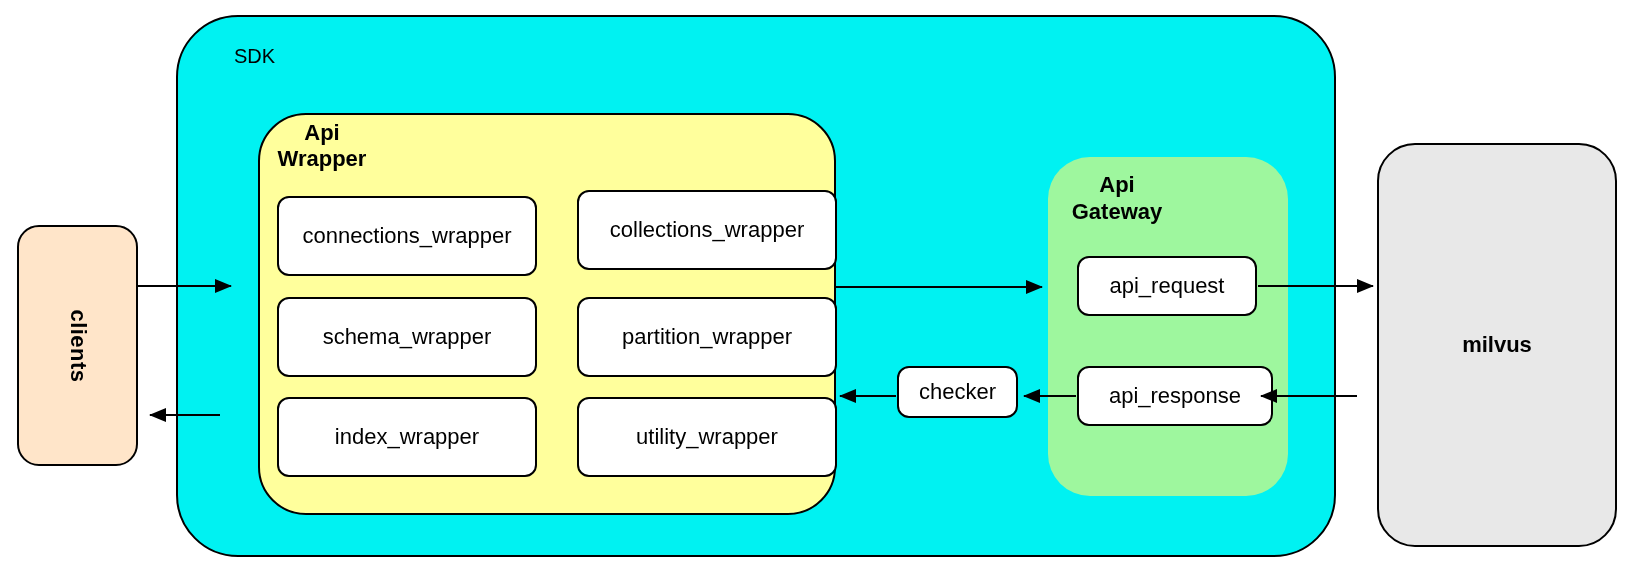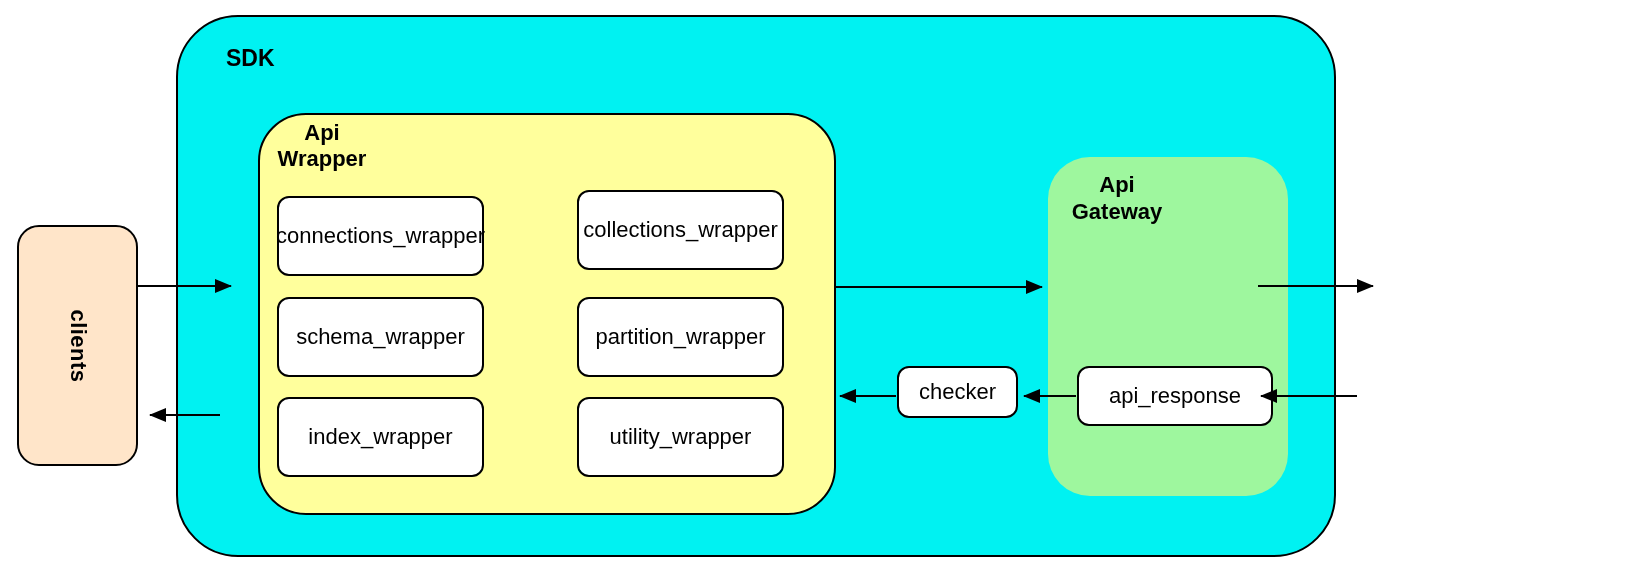--- a/index.html
+++ b/index.html
@@ -4,41 +4,41 @@
 <style>
   html,body{margin:0;padding:0;background:#ffffff;}
   .canvas{
     position:relative;width:1634px;height:574px;background:#ffffff;
     font-family:"Liberation Sans",sans-serif;overflow:hidden;
   }
   .abs{position:absolute;box-sizing:border-box;}
   
   .sdk{left:176px;top:15px;width:1160px;height:542px;
     background:var(--sdk-fill,#00F2F2);border:2px solid var(--border,#000);border-radius:62px;}
-  .sdk-label{position:absolute;left:48px;top:28px;font-weight:bold;font-size:23px;color:#000;}
+  .sdk-label{position:absolute;left:56px;top:28px;font-weight:normal;font-size:20px;color:#000;}
   .wrapper{left:258px;top:113px;width:578px;height:402px;
     background:var(--wrapper-fill,#FFFF9C);border:2px solid var(--border,#000);border-radius:48px;}
   .wrapper-label{position:absolute;left:6px;top:5px;width:112px;text-align:center;
     font-weight:bold;font-size:22px;line-height:26px;color:#000;}
   .gateway{left:1048px;top:157px;width:240px;height:339px;
     background:var(--gateway-fill,#9EF79E);border-radius:42px;}
   .gateway-label{position:absolute;left:14px;top:14px;width:110px;text-align:center;
     font-weight:bold;font-size:22px;line-height:27px;color:#000;}
   .clients{left:17px;top:225px;width:121px;height:241px;
     background:var(--clients-fill,#FFE5C9);border:2px solid var(--border,#000);border-radius:22px;
     display:flex;align-items:center;justify-content:center;}
   .clients-label{transform:rotate(90deg);font-weight:bold;font-size:22px;letter-spacing:.5px;color:#000;white-space:nowrap;}
   .milvus{left:1377px;top:143px;width:240px;height:404px;
     background:var(--milvus-fill,#E8E8E8);border:2px solid var(--border,#000);border-radius:38px;
     display:flex;align-items:center;justify-content:center;}
   .milvus-label{font-weight:bold;font-size:22px;color:#000;}
   
   .node{background:var(--node-fill,#FFFFFF);border:2px solid var(--border,#000);border-radius:12px;
     display:flex;align-items:center;justify-content:center;font-size:22px;color:#000;white-space:nowrap;}
-  .mod{width:207px;height:80px;}
+  .mod{width:260px;height:80px;}
   
   .arrows{position:absolute;left:0;top:0;width:1634px;height:574px;pointer-events:none;}
   .arrows line{stroke:#000;stroke-width:2;}
 </style>
 </head>
 <body>
 
 <div class="canvas">
 
   <div class="abs sdk">
@@ -71,32 +71,38 @@
   <div class="abs node mod" style="left:277px;top:297px;">
     <span>schema_wrapper</span>
   </div>
   <div class="abs node mod" style="left:277px;top:397px;">
     <span>index_wrapper</span>
   </div>
   <div class="abs node mod" style="left:577px;top:397px;">
     <span>utility_wrapper</span>
   </div>
 
+  <div class="abs node" style="left:1077px;top:256px;width:180px;height:60px;">
+    <span>api_request</span>
+  </div>
   <div class="abs node" style="left:1077px;top:366px;width:196px;height:60px;">
     <span>api_response</span>
   </div>
 
   <div class="abs node" style="left:897px;top:366px;width:121px;height:52px;">
     <span>checker</span>
   </div>
 
   <div class="abs clients">
     <div class="clients-label">clients</div>
   </div>
 
+  <div class="abs milvus">
+    <div class="milvus-label">milvus</div>
+  </div>
 
   <svg class="arrows" viewBox="0 0 1634 574" xmlns="http://www.w3.org/2000/svg">
     <defs>
       <marker id="arr" markerUnits="userSpaceOnUse" markerWidth="20" markerHeight="16" refX="16" refY="7" orient="auto">
         <path d="M0,0 L17,7 L0,14 Z" fill="#000"></path>
       </marker>
     </defs>
     <line x1="137" y1="286" x2="231" y2="286" marker-end="url(#arr)"></line>
     <line x1="220" y1="415" x2="150" y2="415" marker-end="url(#arr)"></line>
     <line x1="836" y1="287" x2="1042" y2="287" marker-end="url(#arr)"></line>

